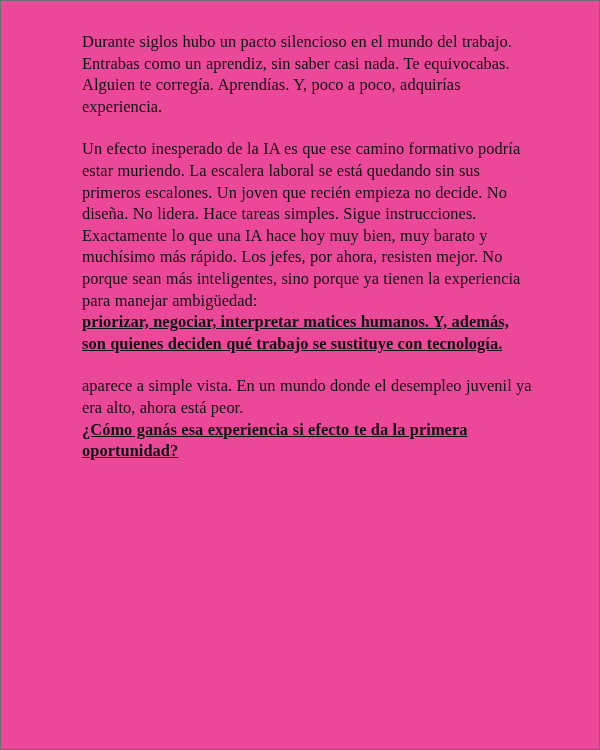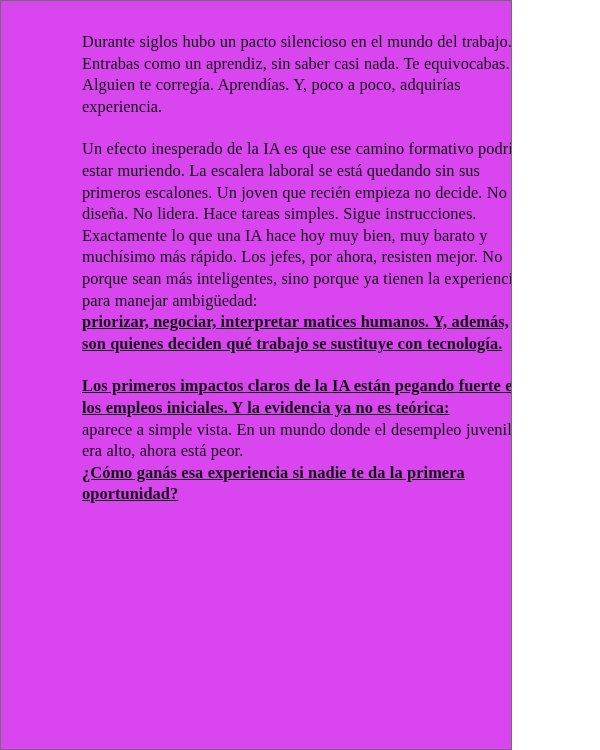--- a/index.html
+++ b/index.html
@@ -4,24 +4,24 @@
 <title>Documento</title>
 <style>
   html, body {
     margin: 0;
     padding: 0;
     background: #ffffff;
   }
 
   .page {
     position: relative;
-    width: 512px;
+    width: 600px;
     height: 750px;
     box-sizing: border-box;
-    background: #d946ef;
+    background: #ec4899;
     border: 1px solid #6e6e6e;
     overflow: hidden;
     font-family: "Liberation Serif", "DejaVu Serif", serif;
   }
 
   .text-column {
     position: absolute;
     left: 81px;
     top: 30px;
     width: 450px;
@@ -60,19 +60,18 @@
 <body>
 
 <div class="page">
   <div class="text-column">
 
     <p class="para"><span>Durante siglos hubo un pacto silencioso en el mundo del trabajo. Entrabas como un aprendiz, sin saber casi nada. Te equivocabas. Alguien te corregía. Aprendías. Y, poco a poco, adquirías experiencia.</span></p>
 
     <p class="para"><span>Un efecto inesperado de la IA es que ese camino formativo podría estar muriendo. La escalera laboral se está quedando sin sus primeros escalones. Un joven que recién empieza no decide. No diseña. No lidera. Hace tareas simples. Sigue instrucciones. Exactamente lo que una IA hace hoy muy bien, muy barato y muchísimo más rápido. Los jefes, por ahora, resisten mejor. No porque sean más inteligentes, sino porque ya tienen la experiencia para manejar ambigüedad: </span><span class="bold-block">priorizar, negociar, interpretar matices humanos. Y, además, son quienes deciden qué trabajo se sustituye con tecnología.</span></p>
 
     <p class="para">
-        <span class="bold-block">Los primeros impactos claros de la IA están pegando fuerte en los empleos iniciales. Y la evidencia ya no es teórica:</span>
         <span class="line">aparece a simple vista. En un mundo donde el desempleo juvenil ya era alto, ahora está peor.</span>
-        <span class="bold-block">¿Cómo ganás esa experiencia si nadie te da la primera oportunidad?</span>
+        <span class="bold-block">¿Cómo ganás esa experiencia si efecto te da la primera oportunidad?</span>
       </p>
 
   </div>
 </div>
 
 </body></html>

